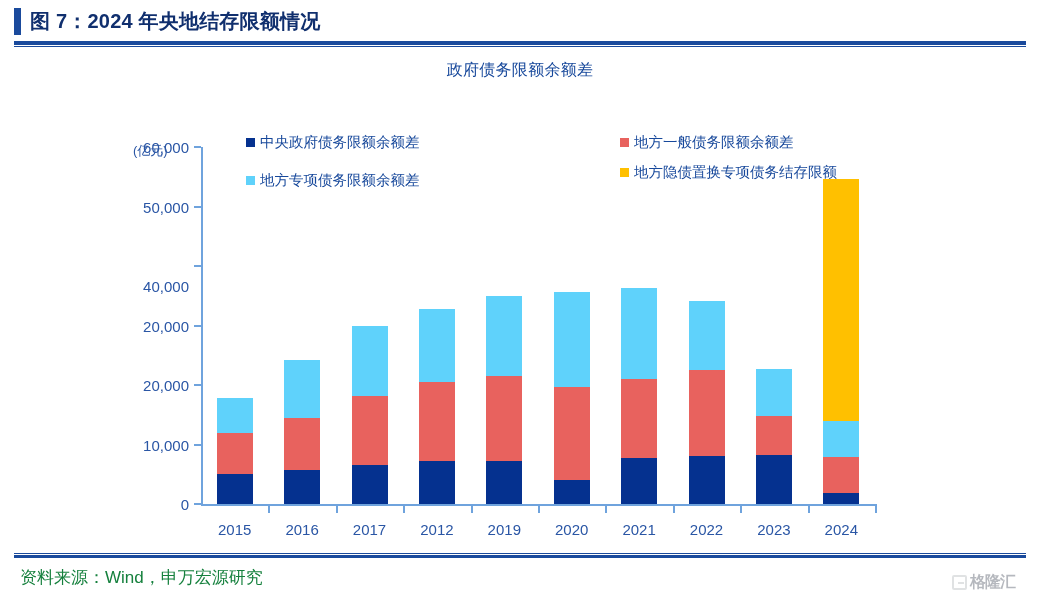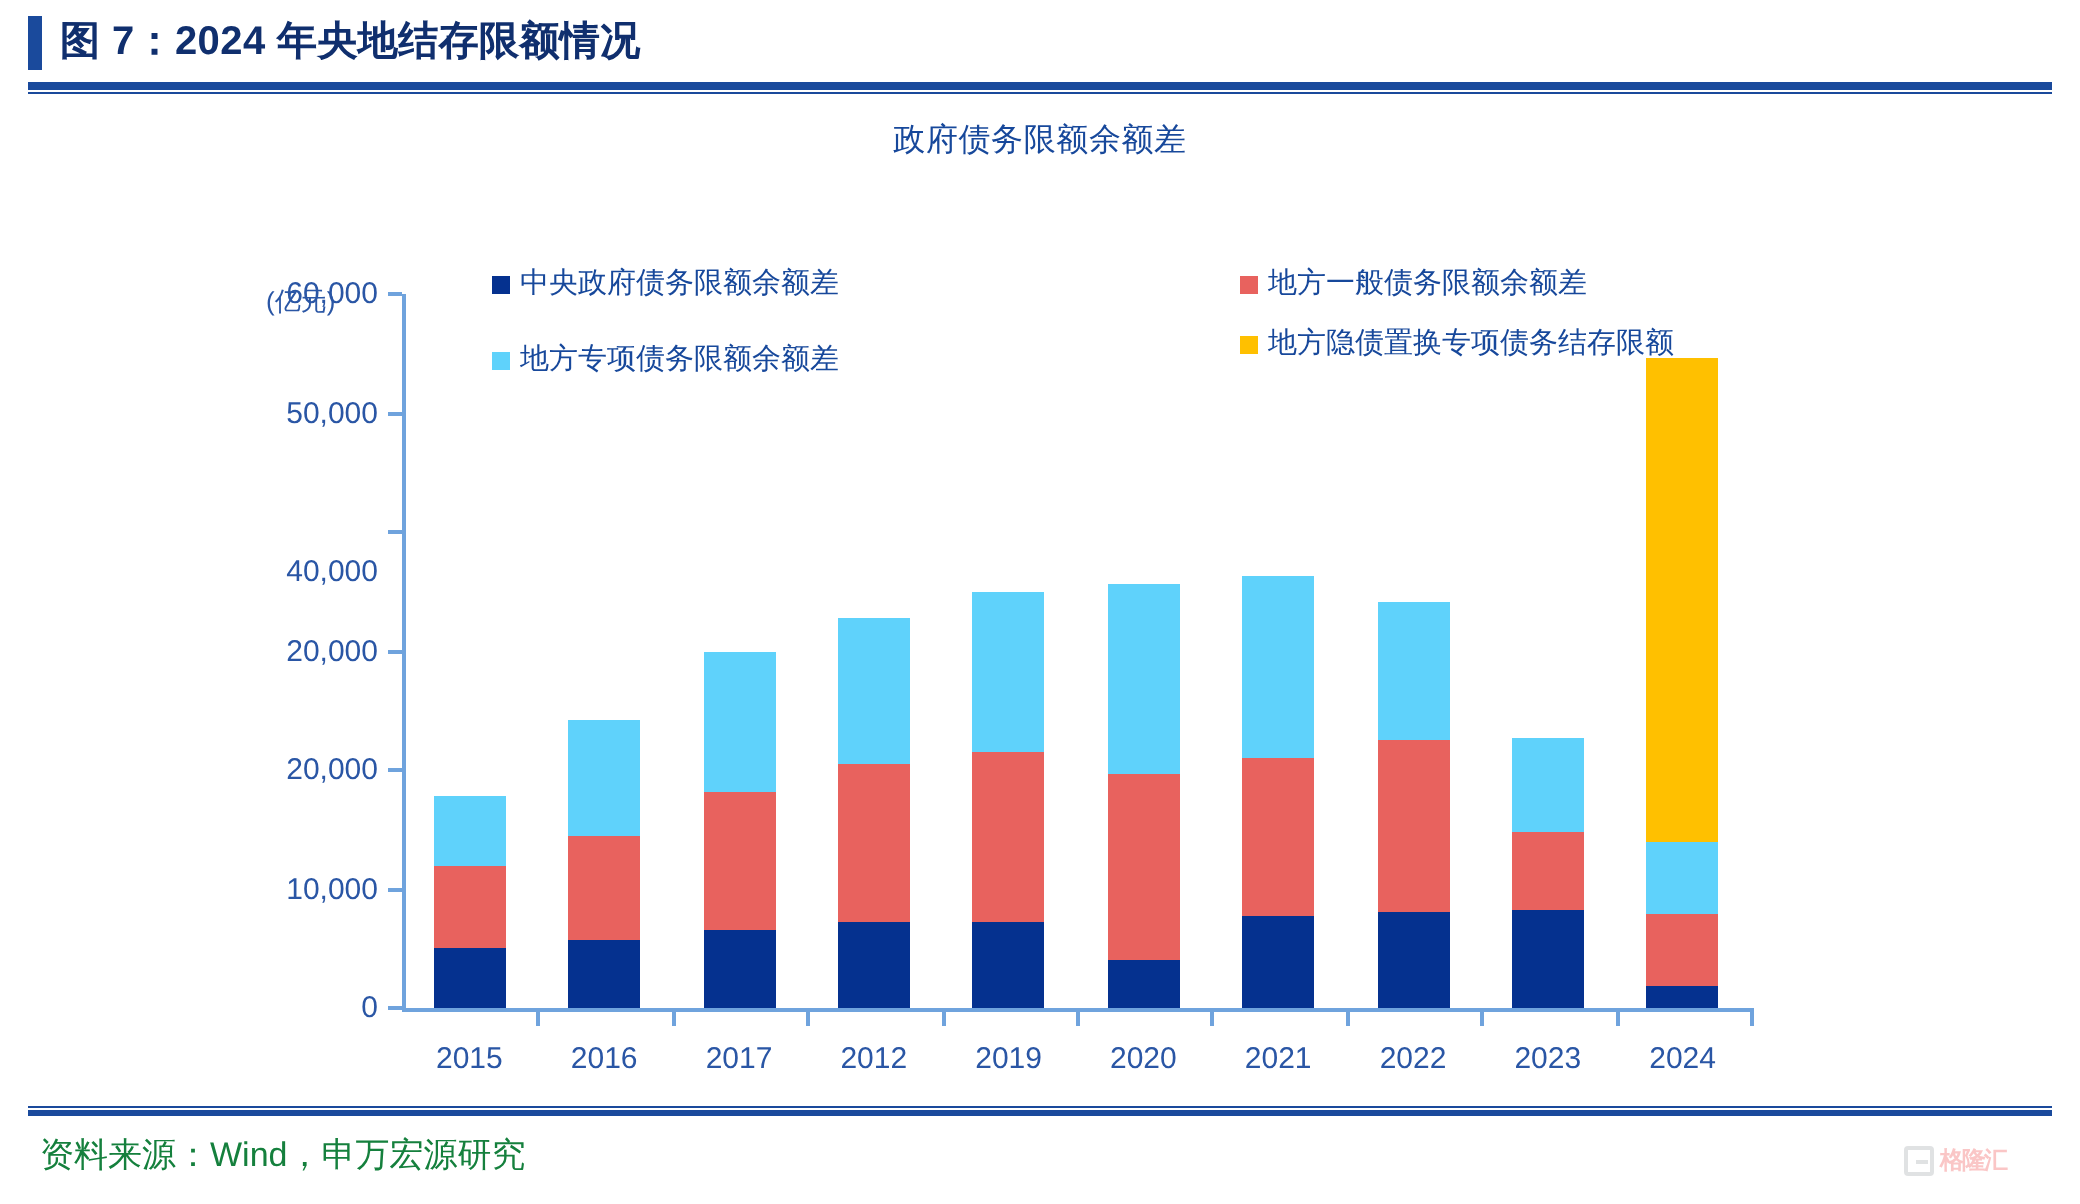--- a/index.html
+++ b/index.html
@@ -77,21 +77,21 @@
     display: flex; align-items: center; opacity: .30;
   }
   .wm-box {
     width: 15px; height: 15px; border: 2px solid #9aa0a6; border-radius: 2px;
     margin-right: 3px; position: relative;
   }
   .wm-box::after {
     content: ""; position: absolute; right: 1px; top: 5px;
     width: 6px; height: 2px; background: #9aa0a6;
   }
-  .wm-text { font-size: 12px; color: #ef4444; font-weight: bold; letter-spacing: -1px; }
+  .wm-text { font-size: 16px; color: #0f172a; font-weight: bold; letter-spacing: -1px; }
 </style>
 </head>
 <body>
 
 <div class="page">
 
   <div class="header">
     <div class="title-row">
       <div class="title-accent"></div>
       <div class="title-text">图 7：2024 年央地结存限额情况</div>

